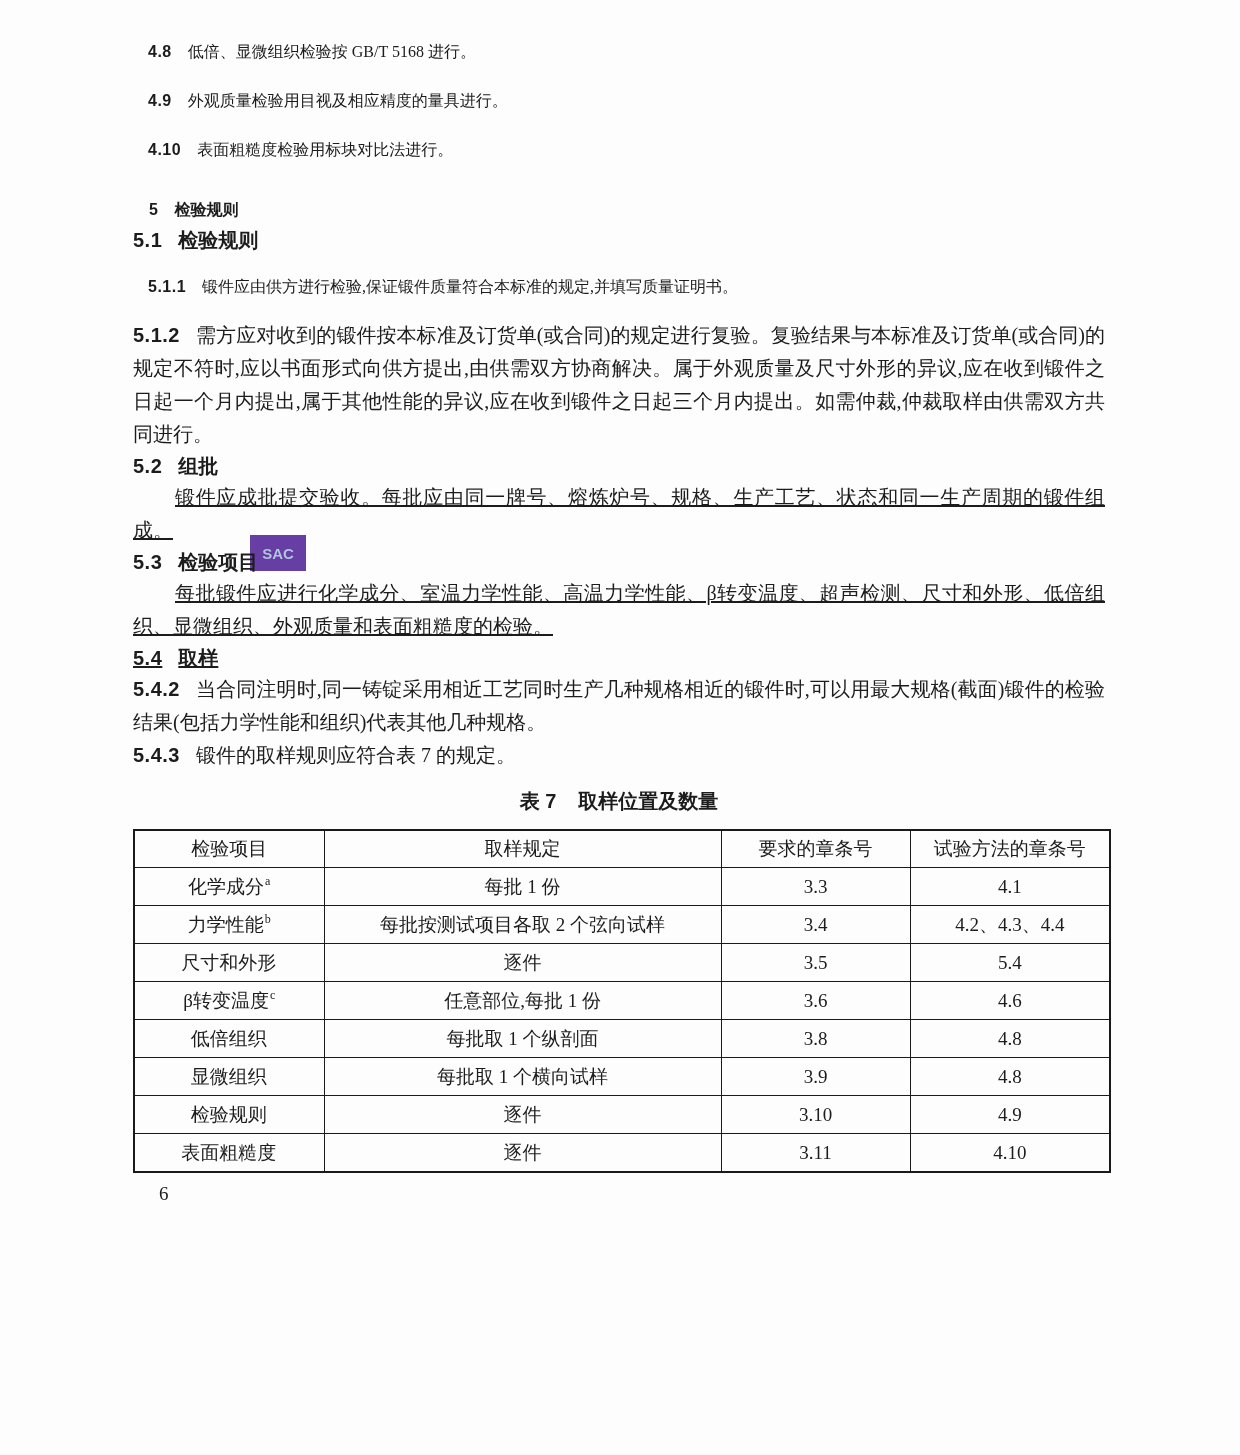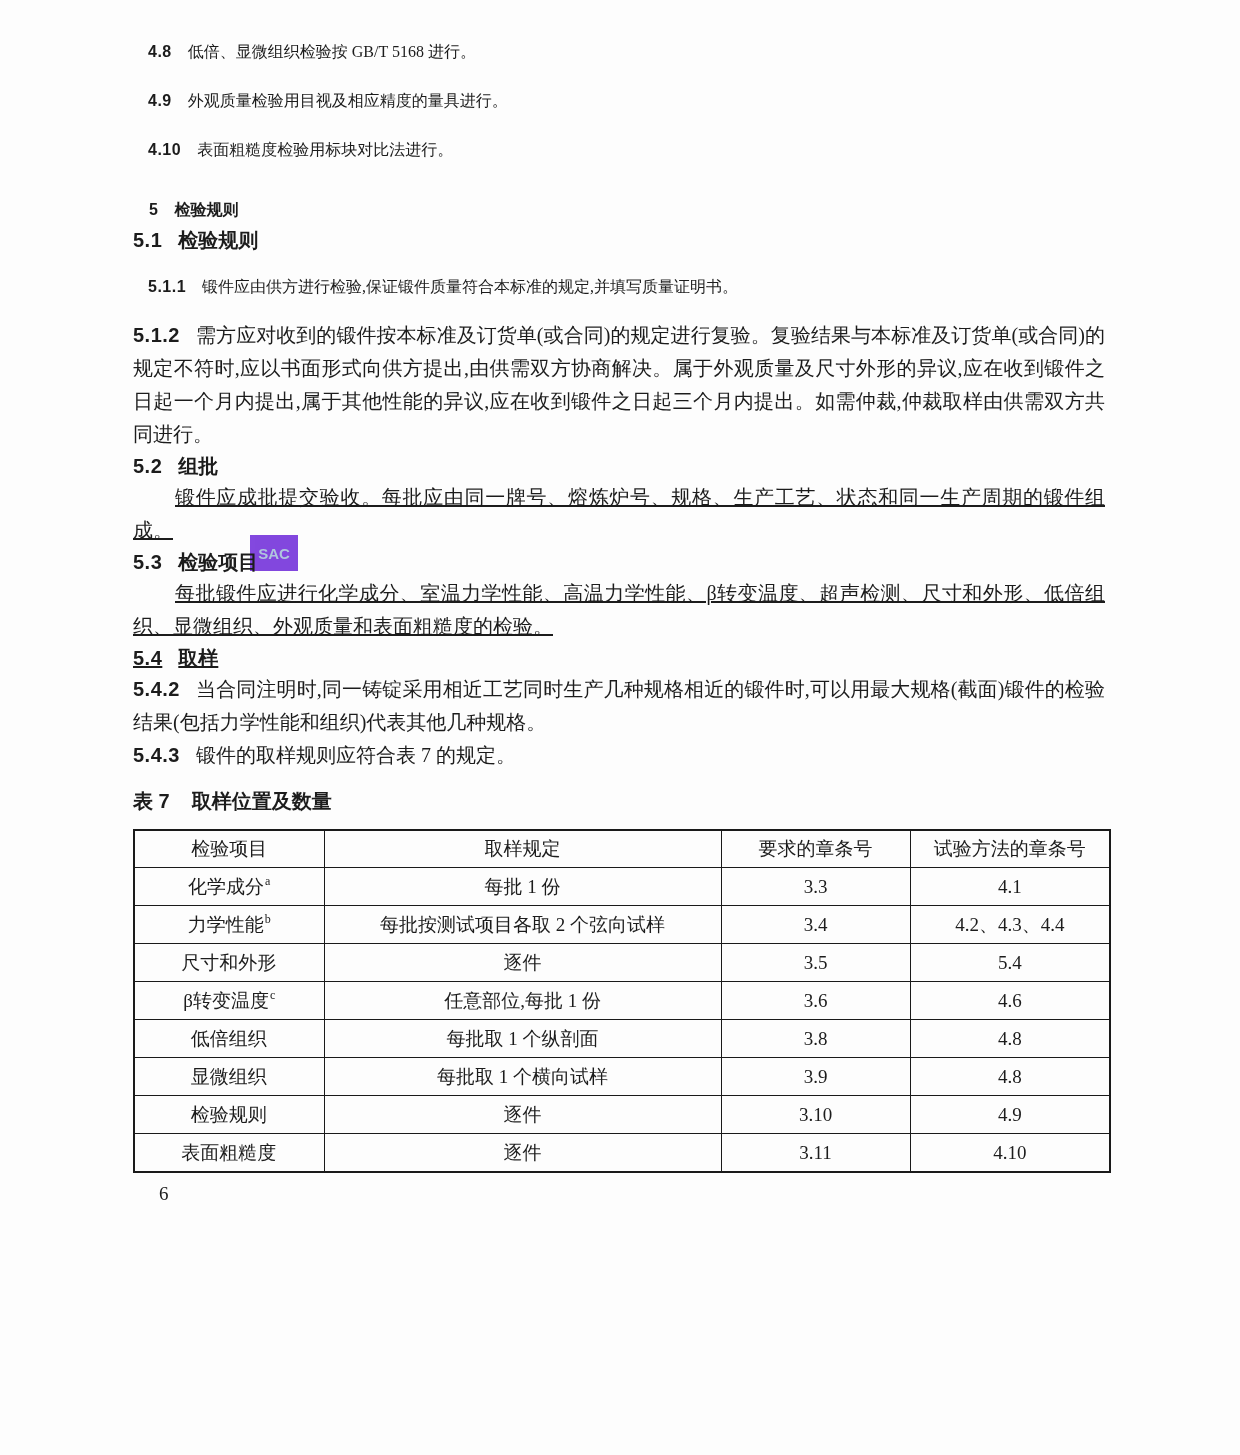--- a/index.html
+++ b/index.html
@@ -51,21 +51,21 @@
     line-height:30px;
   }
   .mt28{margin-top:28px;}
   .mt16{margin-top:16px;}
   .mt14{margin-top:14px;text-decoration:underline;}
   .mt12{margin-top:12px;}
   .indent{text-indent:42px;}
   
   .tbl-caption{
     margin:14px 0 0 0;
-    text-align:left;
+    text-align:center;
     font-family:"Liberation Sans","DejaVu Sans",sans-serif;
     font-size:20px;
     font-weight:bold;
     line-height:30px;
   }
   .tbl-caption .cap-label{margin-right:22px;}
   
   table.sample{
     margin-top:13px;
     border-collapse:collapse;
@@ -97,22 +97,22 @@
   sup.mark{
     font-size:12px;
     line-height:0;
     margin-left:1px;
   }
   .fnote-line sup.mark{margin-right:10px;margin-left:0;}
   
   .watermark{
     position:absolute;
     left:250px;top:535px;
-    width:48px;height:36px;
-    background:#6d28d9;
+    width:56px;height:36px;
+    background:#4c1d95;
     z-index:0;
     display:flex;align-items:center;justify-content:center;
     font-family:"Liberation Sans","DejaVu Sans",sans-serif;
     font-size:15px;font-weight:bold;
     color:#a3bcd9;
     opacity:0.85;
   }
   .page-num{
     margin:10px 0 0 26px;
     font-size:19px;

